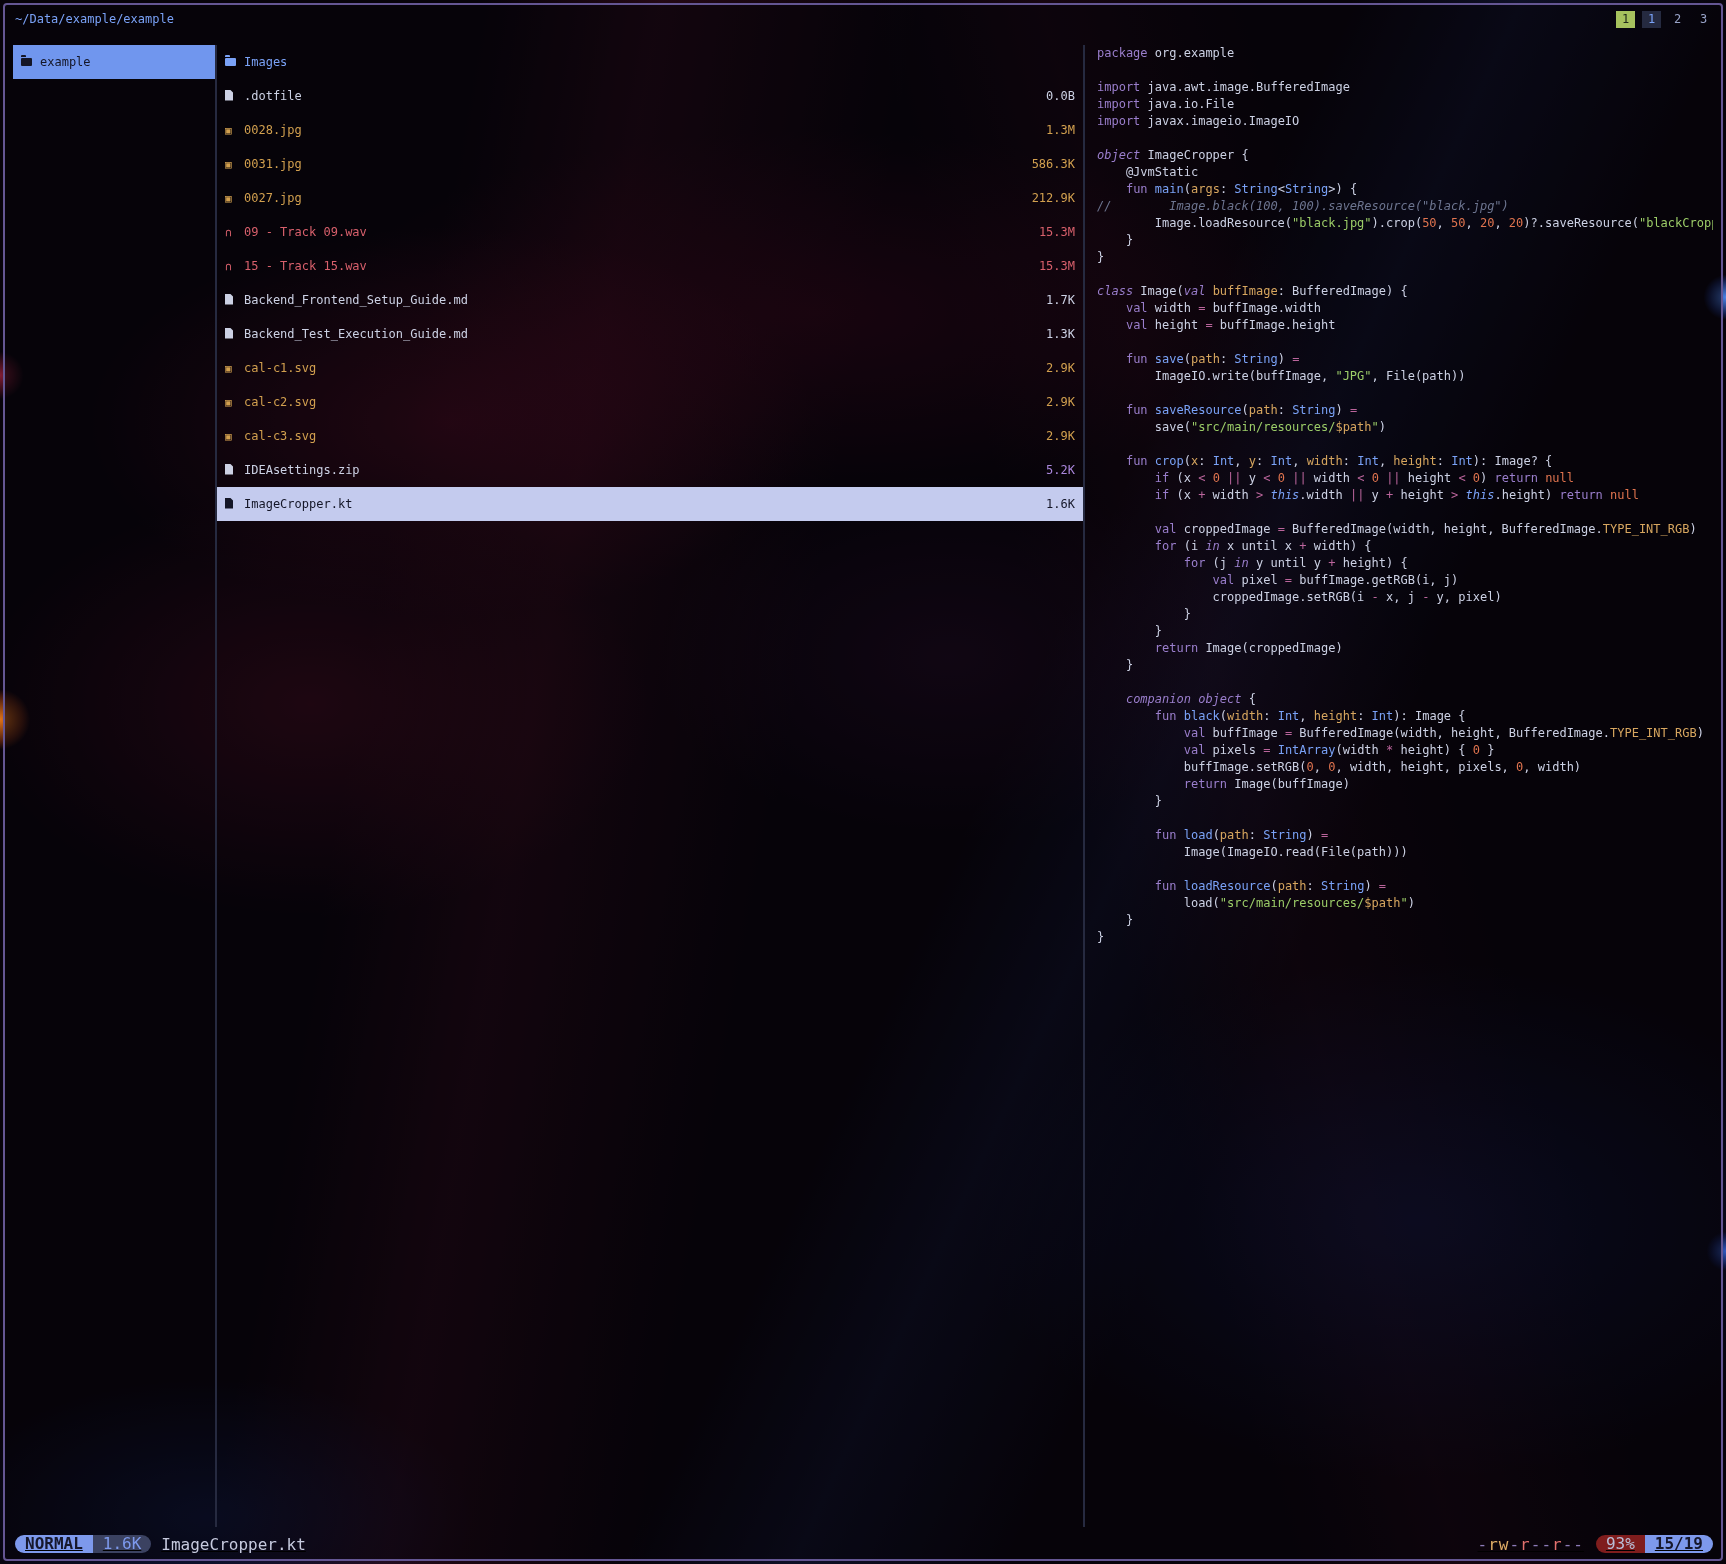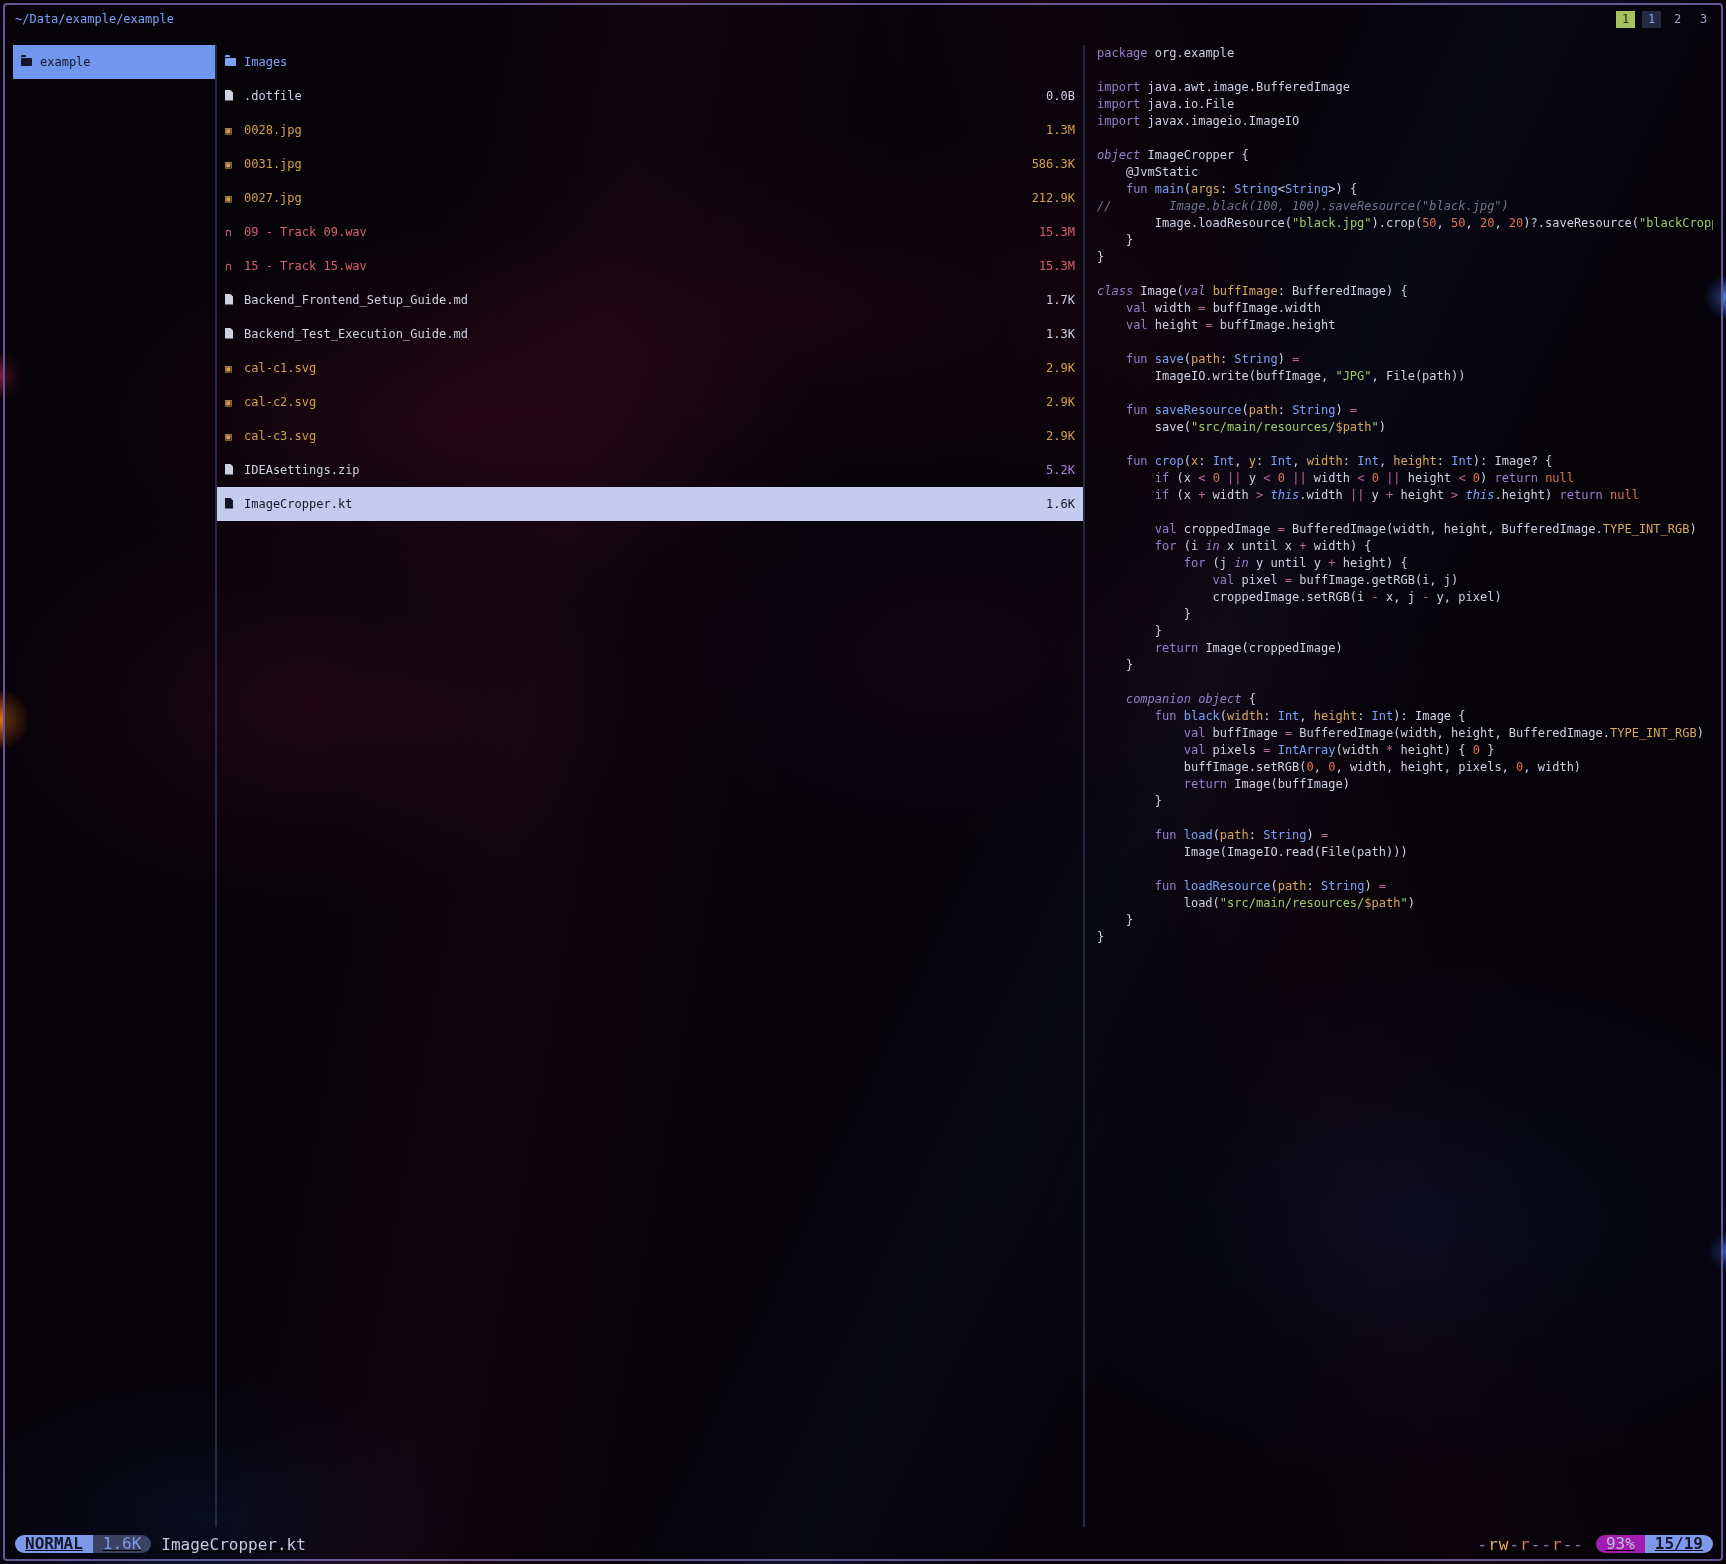--- a/index.html
+++ b/index.html
@@ -93,21 +93,21 @@
   .tk-ti { color:#7aa2f7; font-style:italic; }
   
   .statusbar {
     position:absolute; left:10px; right:8px; bottom:5px; height:20px;
     display:flex; align-items:center; font-size:16px;text-decoration:underline;
   }
   .pill { display:flex; border-radius:10px; overflow:hidden; height:18px; line-height:18px; }
   .seg { padding:0 10px; }
   .seg.mode { background:#7d99ec; color:#16182c; font-weight:bold; }
   .seg.size-seg { background:#3b4261; color:#7d99ec; }
-  .seg.percent { background:#a21caf; color:#b9bfd8; }
+  .seg.percent { background:#7f1d1d; color:#b9bfd8; }
   .seg.position { background:#7d99ec; color:#16182c; font-weight:bold; }
   .status-filename { color:#c6cade; margin-left:10px; }
   .status-spacer { flex:1; }
   .perms { margin-right:12px; letter-spacing:1px; }
   .pm-d { color:#8d7bb8; } .pm-y { color:#dfac66; } .pm-r { color:#e3716e; }
 </style>
 </head>
 <body>
 
 <div class="wallpaper"></div>

